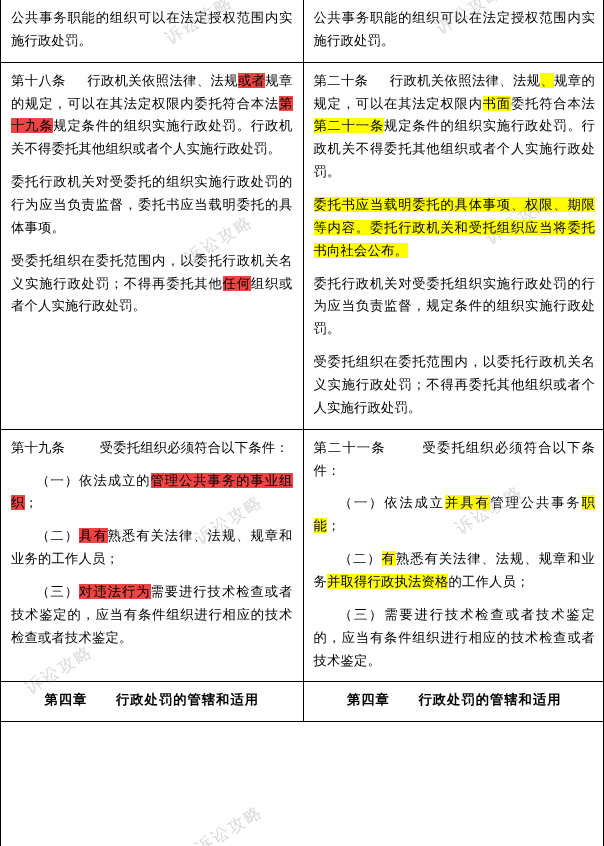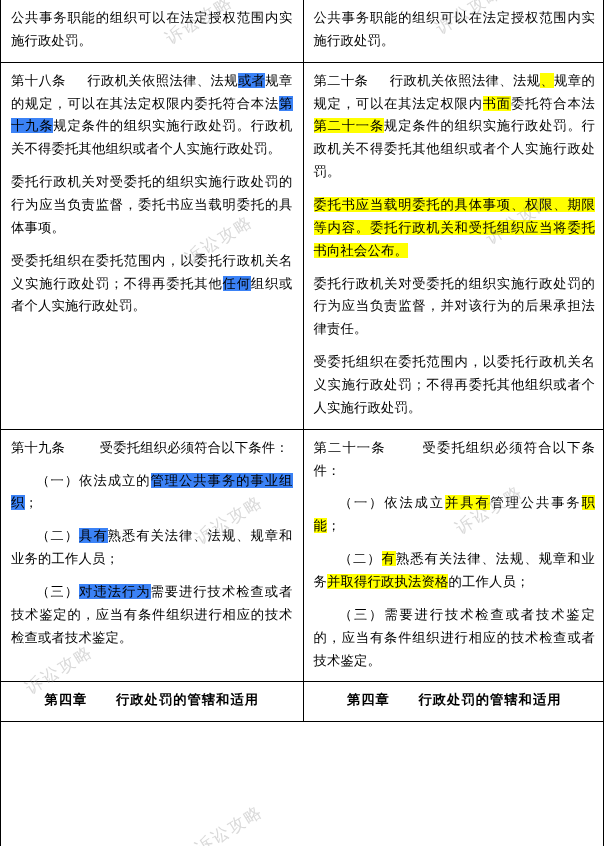--- a/index.html
+++ b/index.html
@@ -62,21 +62,21 @@
   .ch-head {
     text-align: center;
     font-weight: bold;
     margin: 0;
     letter-spacing: 1px;
   }
   .hl {
     background: #ffff00;
   }
   .gr {
-    background: #3b82f6;
+    background: #ef4444;
   }
   .gap {
     display: inline-block;
     width: 1.6em;
   }
   
   .wm {
     position: absolute;
     font-size: 17px;
     color: rgba(130,130,130,0.30);
@@ -123,21 +123,21 @@
 
     <tr>
       <td>
         <p>第十八条<span class="gap"></span>行政机关依照法律、法规<span class="gr">或者</span>规章的规定，可以在其法定权限内委托符合本法<span class="gr">第十九条</span>规定条件的组织实施行政处罚。行政机关不得委托其他组织或者个人实施行政处罚。</p>
         <p>委托行政机关对受委托的组织实施行政处罚的行为应当负责监督，委托书应当载明委托的具体事项。</p>
         <p>受委托组织在委托范围内，以委托行政机关名义实施行政处罚；不得再委托其他<span class="gr">任何</span>组织或者个人实施行政处罚。</p>
       </td>
       <td>
         <p>第二十条<span class="gap"></span>行政机关依照法律、法规<span class="hl">、</span>规章的规定，可以在其法定权限内<span class="hl">书面</span>委托符合本法<span class="hl">第二十一条</span>规定条件的组织实施行政处罚。行政机关不得委托其他组织或者个人实施行政处罚。</p>
         <p><span class="hl">委托书应当载明委托的具体事项、权限、期限等内容。委托行政机关和受托组织应当将委托书向社会公布。</span></p>
-        <p>委托行政机关对受委托的组织实施行政处罚的行为应当负责监督，并对该行为的后果承担法律责任。</p>
+        <p>委托行政机关对受委托组织实施行政处罚的行为应当负责监督，规定条件的组织实施行政处罚。</p>
         <p>受委托组织在委托范围内，以委托行政机关名义实施行政处罚；不得再委托其他组织或者个人实施行政处罚。</p>
       </td>
     </tr>
 
     <tr>
       <td>
         <p>第十九条<span class="gap"></span>　受委托组织必须符合以下条件：</p>
         <p class="indent">（一）依法成立的<span class="gr">管理公共事务的事业组织</span>；</p>
         <p class="indent">（二）<span class="gr">具有</span>熟悉有关法律、法规、规章和业务的工作人员；</p>
         <p class="indent">（三）<span class="gr">对违法行为</span>需要进行技术检查或者技术鉴定的，应当有条件组织进行相应的技术检查或者技术鉴定。</p>

